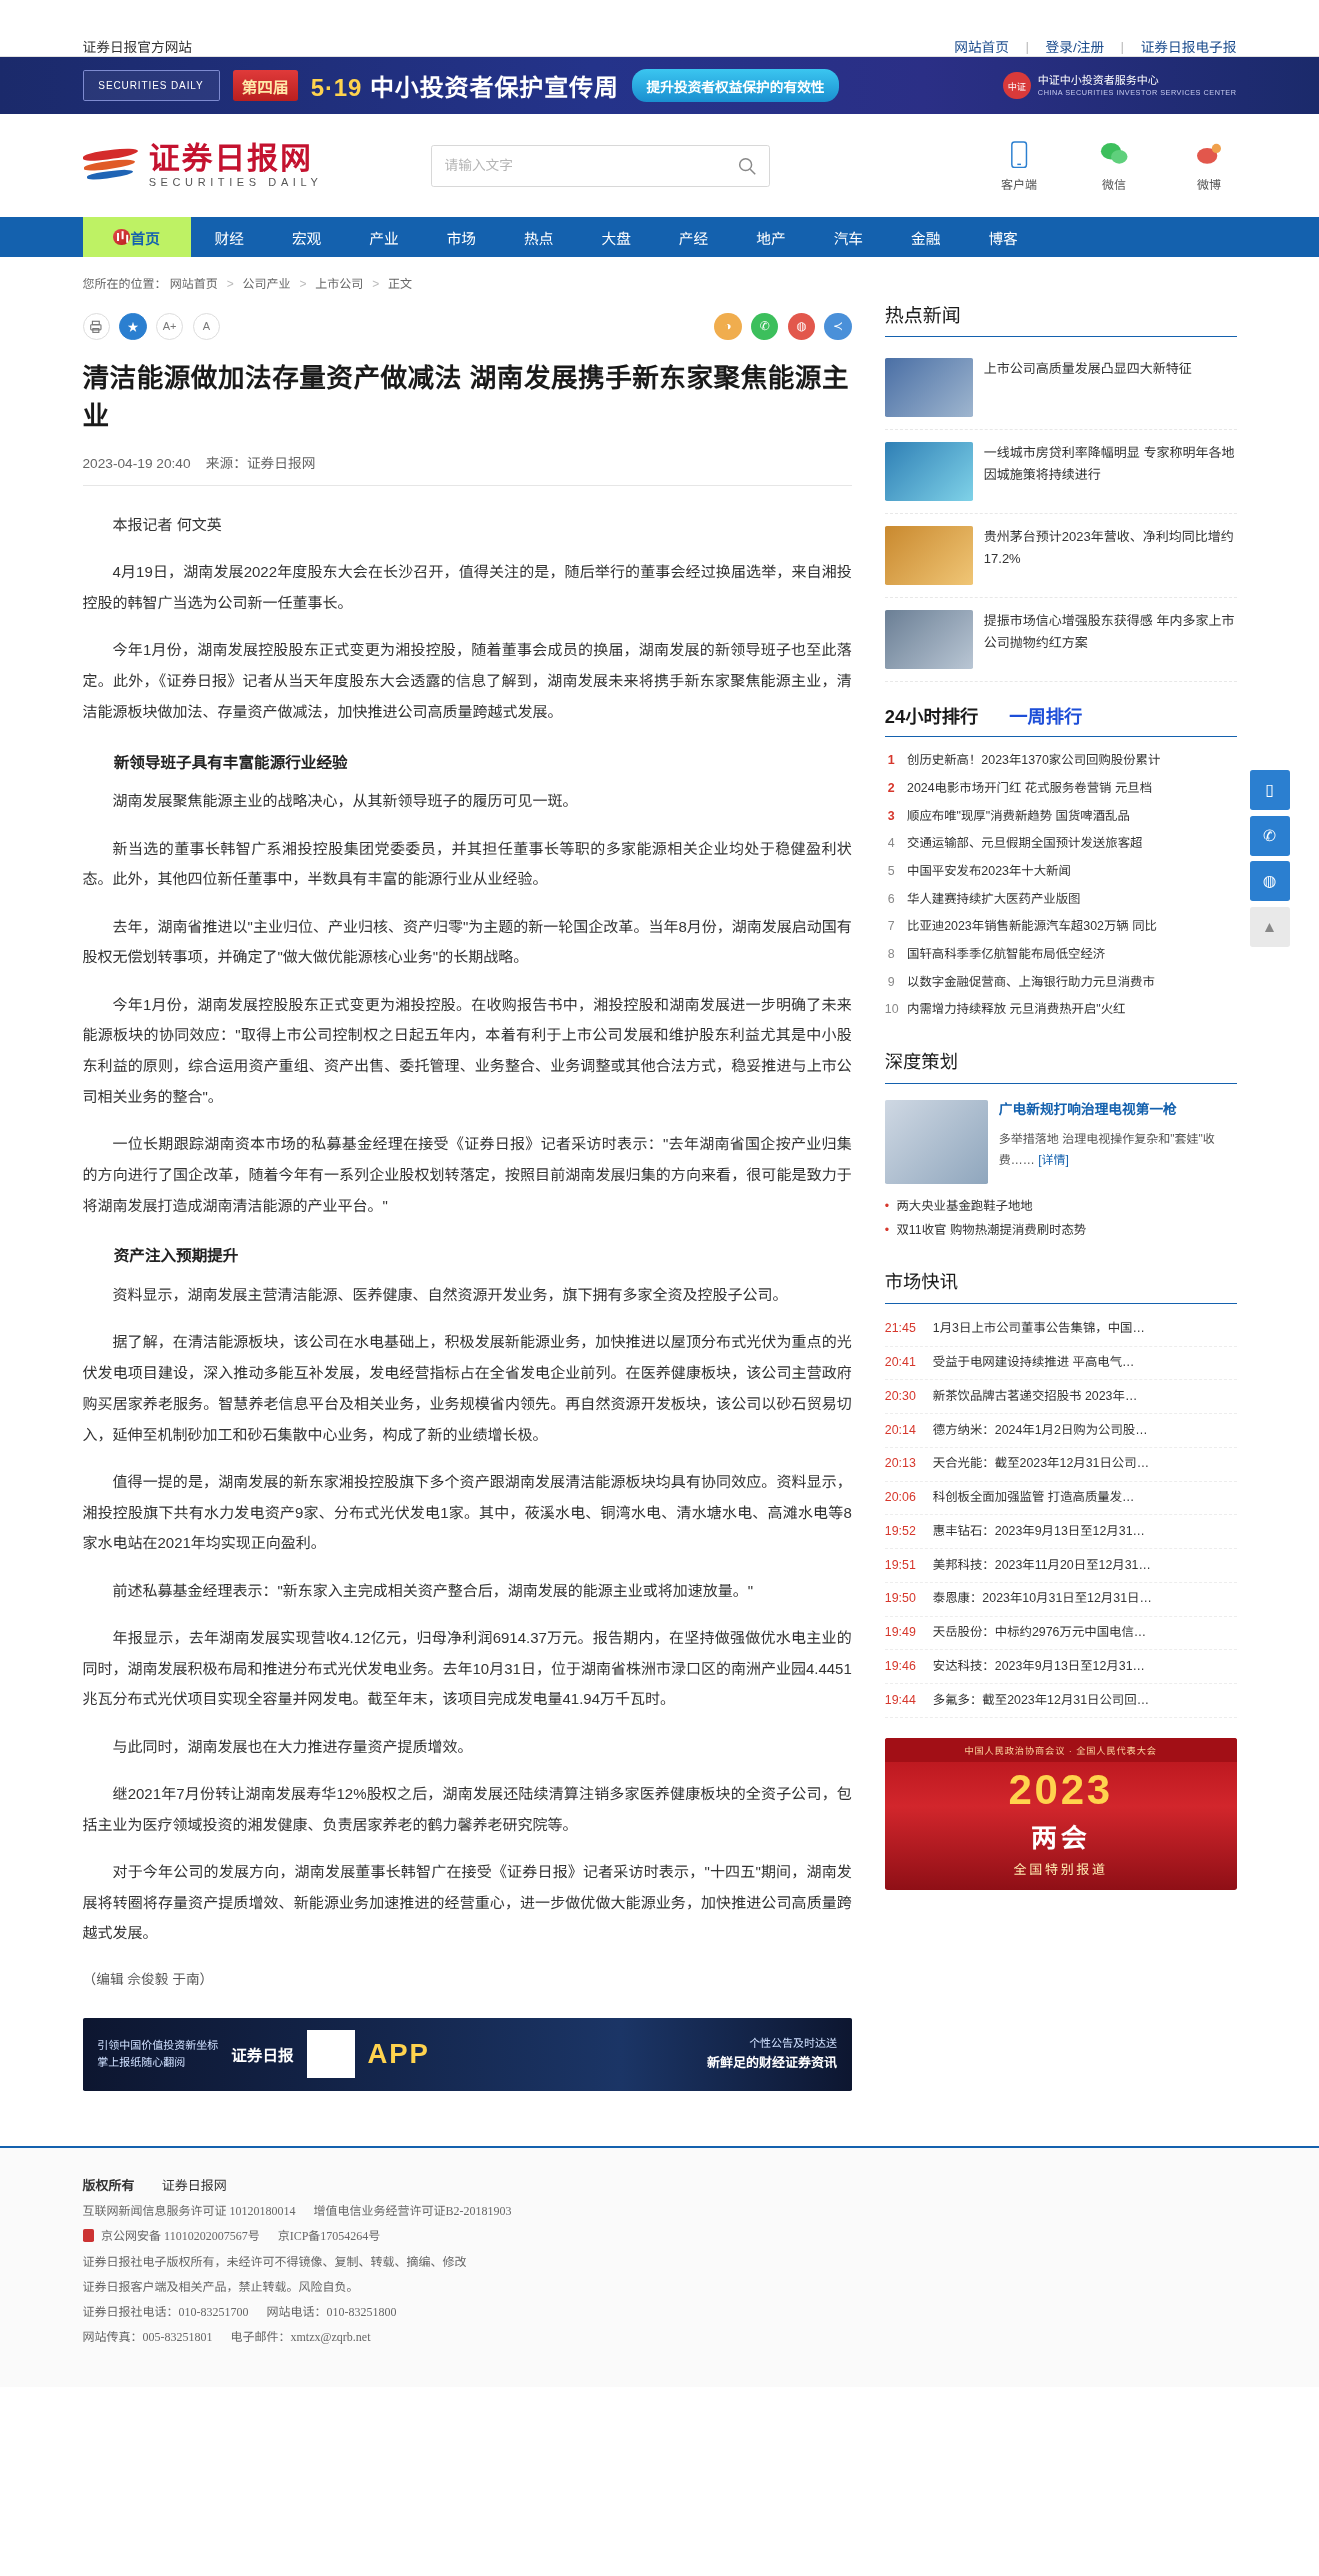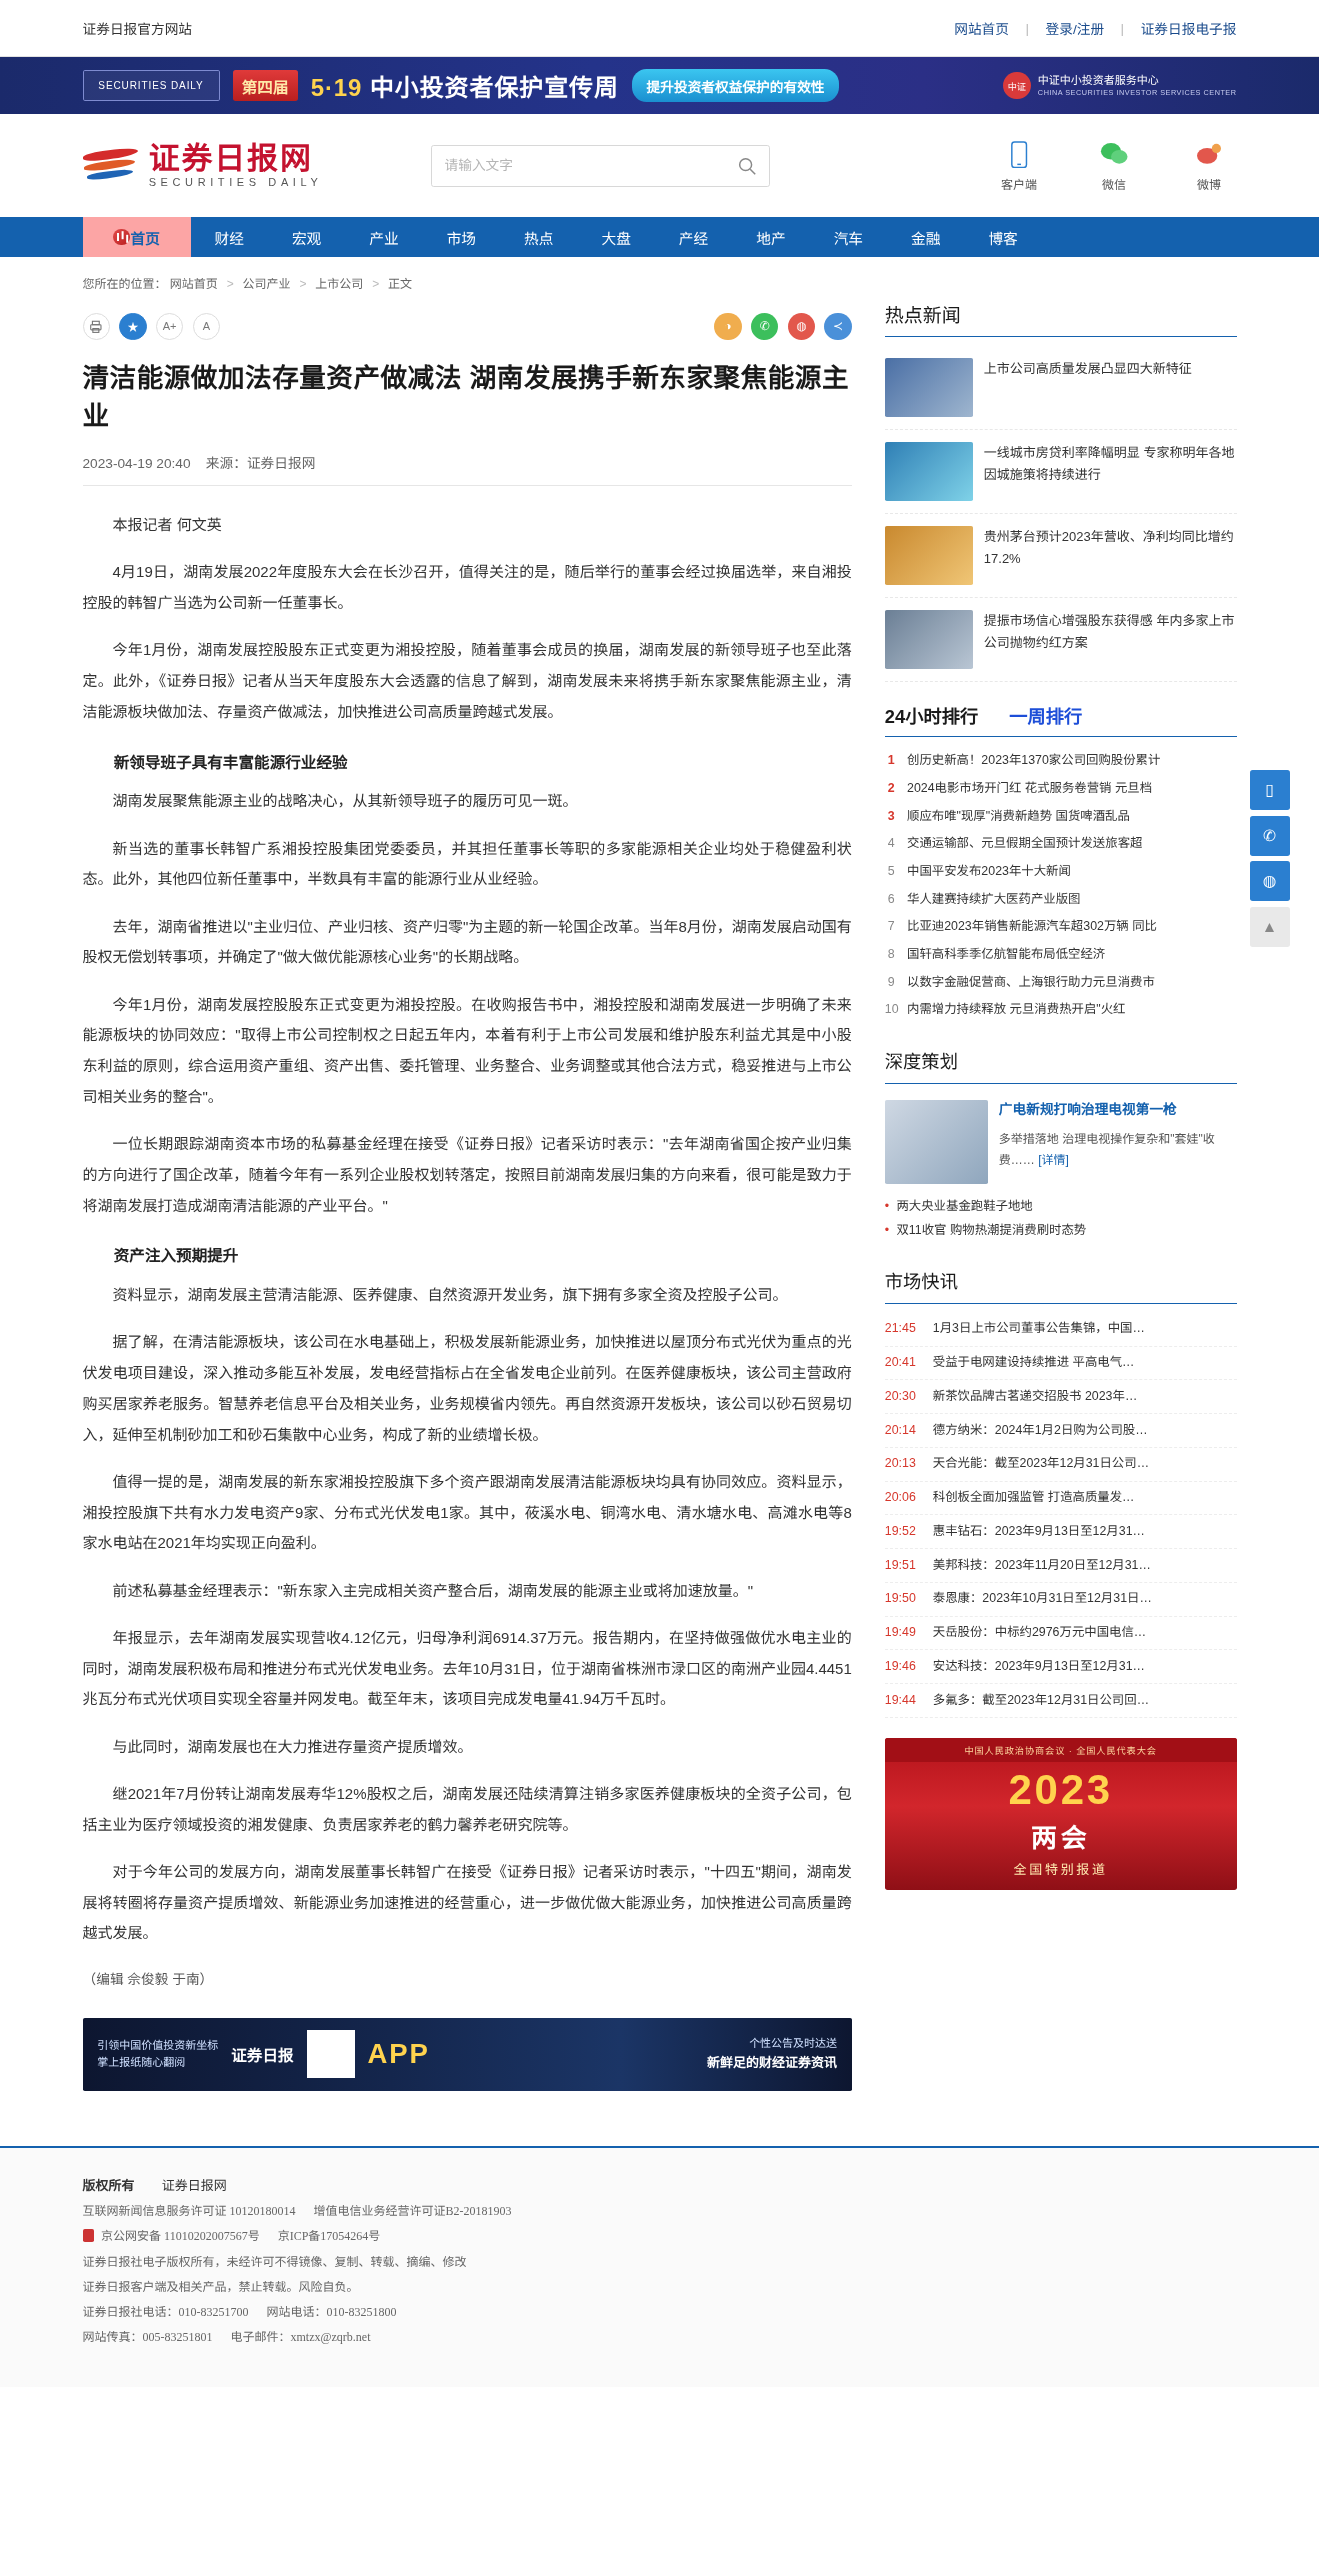--- a/index.html
+++ b/index.html
@@ -11,21 +11,21 @@
     color:#333;
     -webkit-font-smoothing:antialiased;
   }
   .wrap { width:1319px; margin:0 auto; }
   .inner { width:1154px; margin:0 auto; position:relative; }
 
   
   .topbar {
     height:57px; border-bottom:0.9px solid #e2e2e2;
     background:#fff;
-    display:flex; align-items:center;
+    display:flex; align-items:flex-end;
   }
   .topbar .inner { display:flex; align-items:center; justify-content:space-between; }
   .topbar-left { font-size:13.7px; color:#333; }
   .topbar-right { display:flex; align-items:center; gap:16.5px; font-size:13.7px; }
   .topbar-right a { color:#1a4b8c; text-decoration:none; }
   .topbar-sep { color:#bbb; }
 
   
   .promo {
     height:57px;
@@ -86,21 +86,21 @@
   .head-app .ic { height:31px; display:flex; align-items:center; justify-content:center; margin-bottom:5.5px; }
 
   
   .nav { background:#1461ae; height:40px; }
   .nav .inner { display:flex; height:40px; }
   .nav .item {
     color:#fff; font-size:14.7px; padding:0 24px; height:40px;
     display:flex; align-items:center; justify-content:center; cursor:pointer;
   }
   .nav .item.home {
-    background:#fca5a5; color:#1461ae; font-weight:bold; gap:1px; width:108px; padding:0;
+    background:#bef264; color:#1461ae; font-weight:bold; gap:1px; width:108px; padding:0;
   }
   .nav .home-ic {
     width:16.5px;height:16.5px;border-radius:50%;
     background:linear-gradient(135deg,#e24b4b,#b81d1d);
     display:inline-block;position:relative;
   }
   .nav .home-ic:after{
     content:""; position:absolute; left:3.7px; top:4.6px; width:2.7px;height:7.3px;background:#fff;
     box-shadow:4.6px -1.8px 0 #fff, 9.2px 1.8px 0 #fff;
   }

